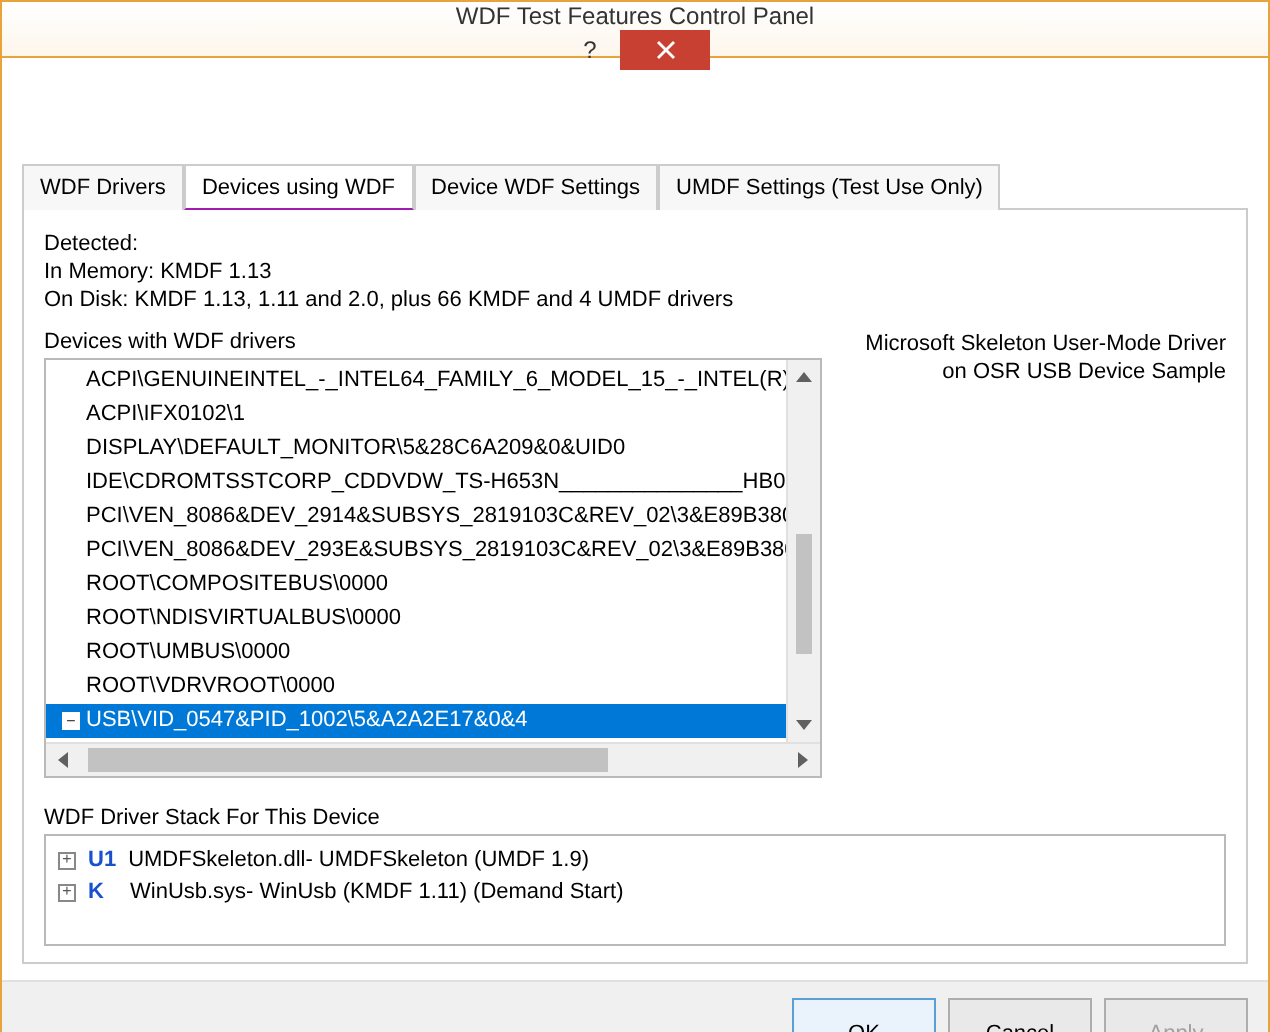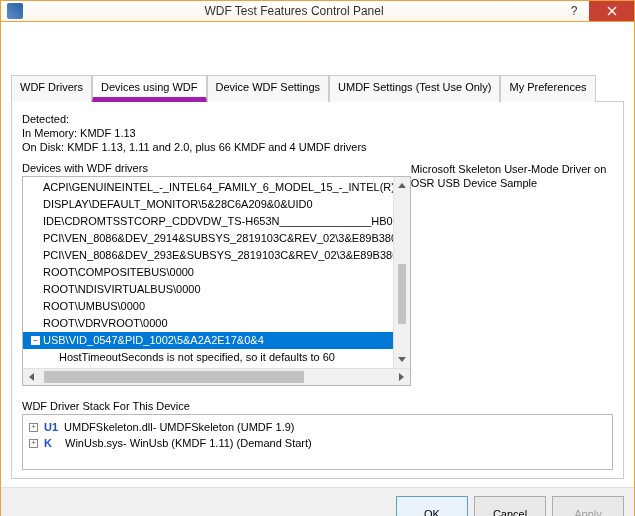--- a/index.html
+++ b/index.html
@@ -1,33 +1,33 @@
 <!DOCTYPE html>
 <html><head>
   <meta charset="utf-8">
   <style>
     * { box-sizing: border-box; margin: 0; padding: 0; font-family: "Segoe UI", Tahoma, sans-serif; font-size: 11px; }
     body { background: #fff; width: 635px; height: 516px; overflow: hidden; display: flex; flex-direction: column; }
     .window { border: 1px solid #e8a33d; display: flex; flex-direction: column; height: 100%; }
-    .titlebar { background: linear-gradient(#fff, #fdf6ec); height: 28px; display: flex; align-items: center; position: relative; border-bottom: 1px solid #e8a33d; }
+    .titlebar { background: linear-gradient(#fff, #fdf6ec); height: 28px; display: flex; align-items: center; position: relative; border-bottom: 1px solid #e8a33d; flex-direction: column; }
     .titlebar-icon { width: 16px; height: 16px; margin: 0 6px; background: linear-gradient(45deg, #5a8fc8, #2b5fa0); border-radius: 2px; }
     .titlebar-title { flex: 1; text-align: center; font-size: 12px; color: #333; }
     .titlebar-buttons { display: flex; align-items: flex-start; height: 100%; }
     .titlebar-btn { width: 30px; height: 20px; display: flex; align-items: center; justify-content: center; font-size: 12px; color: #333; }
     .close-btn { background: #c84031; color: #fff; width: 45px; height: 20px; }
     .close-btn svg { stroke: #fff; }
     .content { flex: 1; padding: 8px 10px; display: flex; flex-direction: column; background: #fff; }
     .tabs { display: flex; border-bottom: 1px solid #ccc; position: relative; margin-top: 44px; }
     .tab { padding: 5px 8px 4px; border: 1px solid #ccc; border-bottom: none; background: #f7f7f7; margin-right: 0; font-size: 11px; position: relative; top: 1px; }
-    .tab.active { background: #fff; border-bottom: 5px solid #a21caf; }
+    .tab.active { background: #fff; border-bottom: 1px solid #a21caf; }
     .tab-body { border: 1px solid #ccc; border-top: none; flex: 1; padding: 10px 10px 8px; display: flex; flex-direction: column; min-height: 0; }
     .detected { font-size: 11px; line-height: 14px; margin-bottom: 8px; }
-    .devices-row { display: flex; gap: 0; min-height: 0; }
+    .devices-row { display: flex; gap: 22px; min-height: 0; }
     .devices-col { flex: 1; display: flex; flex-direction: column; min-height: 0; }
-    .right-col { width: 210px; font-size: 11px; line-height: 14px; }
+    .right-col { width: 210px; font-size: 11px; line-height: 14px; text-align: right; }
     .group-label { font-size: 11px; margin-bottom: 2px; }
     .listbox { border: 1px solid #b9b9b9; background: #fff; height: 210px; position: relative; overflow: hidden; font-family: "Segoe UI", Tahoma, sans-serif; }
     .listbox-inner { padding: 2px 0; }
     .list-item { padding: 0 4px 0 20px; height: 17px; line-height: 17px; white-space: nowrap; overflow: hidden; font-size: 11px; }
     .list-item.selected { background: #0078d7; color: #fff; padding-left: 8px; display: flex; align-items: center; }
     .list-item.child { padding-left: 36px; }
     .vscroll { position: absolute; right: 0; top: 0; bottom: 17px; width: 17px; background: #f0f0f0; border-left: 1px solid #e0e0e0; display: flex; flex-direction: column; }
     .vscroll .arrow { height: 17px; display: flex; align-items: center; justify-content: center; }
     .vscroll .thumb { background: #c2c2c2; margin: 0 2px; height: 60px; }
     .hscroll { position: absolute; left: 0; right: 0; bottom: 0; height: 17px; background: #f0f0f0; border-top: 1px solid #e0e0e0; display: flex; }
@@ -63,36 +63,36 @@
       </div>
     </div>
   </div>
 
   <div class="content">
     <div class="tabs">
       <div class="tab">WDF Drivers</div>
       <div class="tab active">Devices using WDF</div>
       <div class="tab">Device WDF Settings</div>
       <div class="tab">UMDF Settings (Test Use Only)</div>
-      <div class="tab">My Preferences</div>
     </div>
 
     <div class="tab-body">
       <div class="detected">
         <div>Detected:</div>
         <div>In Memory: KMDF 1.13</div>
         <div>On Disk: KMDF 1.13, 1.11 and 2.0, plus 66 KMDF and 4 UMDF drivers</div>
       </div>
 
       <div class="devices-row">
         <div class="devices-col">
           <div class="group-label">Devices with WDF drivers</div>
           <div class="listbox">
             <div class="listbox-inner">
               <div class="list-item">ACPI\GENUINEINTEL_-_INTEL64_FAMILY_6_MODEL_15_-_INTEL(R)_</div>
+              <div class="list-item">ACPI\IFX0102\1</div>
               <div class="list-item">DISPLAY\DEFAULT_MONITOR\5&amp;28C6A209&amp;0&amp;UID0</div>
               <div class="list-item">IDE\CDROMTSSTCORP_CDDVDW_TS-H653N_______________HB0</div>
               <div class="list-item">PCI\VEN_8086&amp;DEV_2914&amp;SUBSYS_2819103C&amp;REV_02\3&amp;E89B380&amp;</div>
               <div class="list-item">PCI\VEN_8086&amp;DEV_293E&amp;SUBSYS_2819103C&amp;REV_02\3&amp;E89B380&amp;</div>
               <div class="list-item">ROOT\COMPOSITEBUS\0000</div>
               <div class="list-item">ROOT\NDISVIRTUALBUS\0000</div>
               <div class="list-item">ROOT\UMBUS\0000</div>
               <div class="list-item">ROOT\VDRVROOT\0000</div>
               <div class="list-item selected">
                 <span class="minus-expander">−</span>

